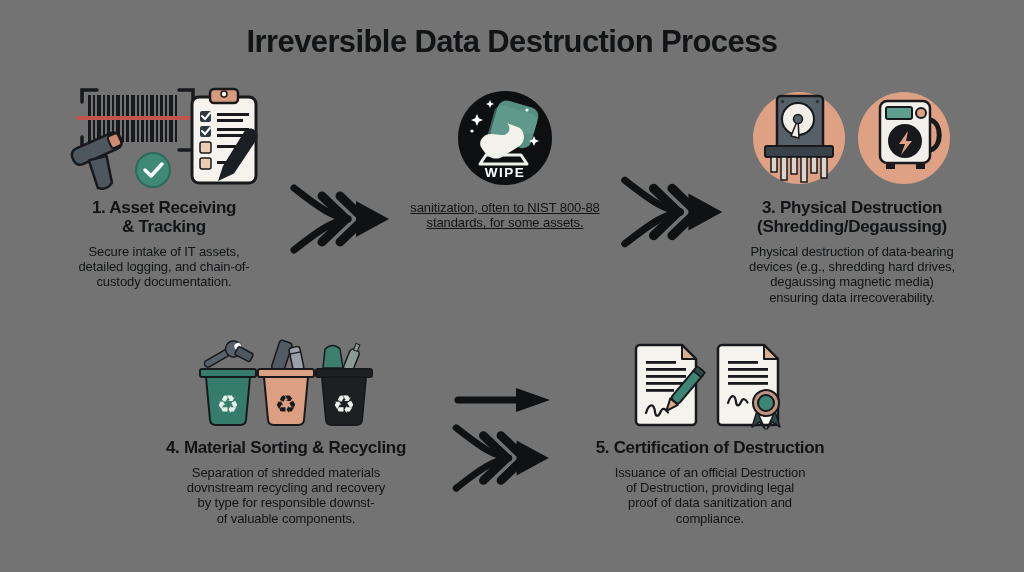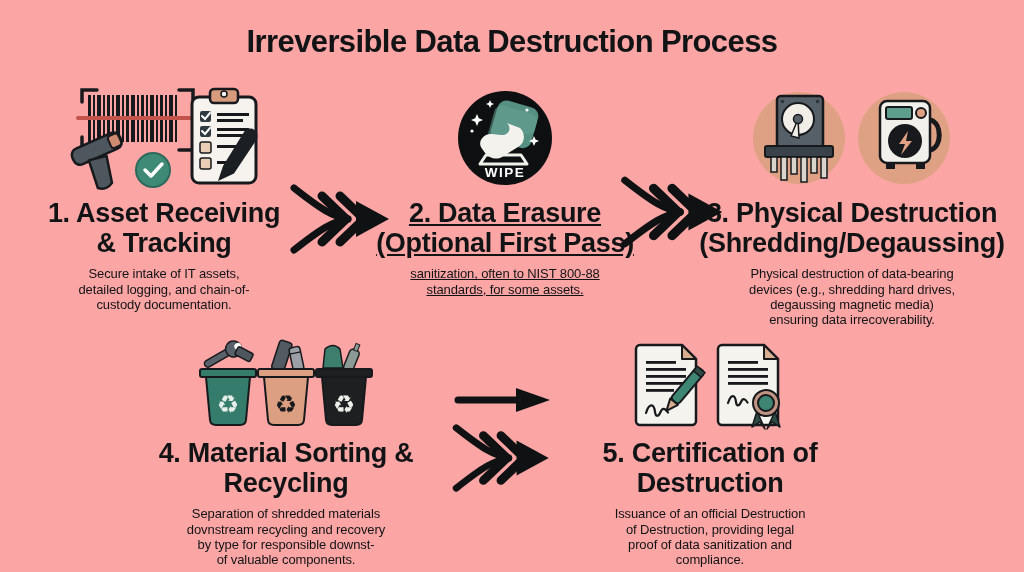--- a/index.html
+++ b/index.html
@@ -1,30 +1,30 @@
 <!DOCTYPE html>
 <html><head>
 <meta charset="utf-8">
 <style>
   html,body { margin:0; padding:0; }
   .canvas {
     position:relative; width:1024px; height:572px;
-    background:#fca5a5; color:#111315;
+    background:#737373; color:#111315;
     font-family:"Liberation Sans", sans-serif;
     overflow:hidden;
   }
   .title {
     position:absolute; top:24px; left:0; width:100%;
     text-align:center; font-size:31px; font-weight:800; letter-spacing:-0.6px;
   }
   .step { position:absolute; text-align:center; }
   .icon-row { display:flex; align-items:center; justify-content:center; gap:8px; }
   .row1 .icon-row { height:108px; }
   .row2 .icon-row { height:94px; }
-  .step-title { font-weight:700; font-size:27px; line-height:1.12; margin-top:6px; letter-spacing:-0.3px; }
+  .step-title { font-weight:700; font-size:17px; line-height:1.12; margin-top:6px; letter-spacing:-0.3px; }
   .step-body  { font-size:13px; line-height:1.17; margin-top:8px; letter-spacing:-0.1px;text-align:center; }
   .connector { position:absolute; }
   #step1 { left:24px;  top:84px;  width:280px; }
   #step2 { left:352px; top:84px;  width:306px;text-decoration:underline; }
   #step3 { left:684px; top:84px;  width:336px; }
   #step4 { left:108px; top:338px; width:356px; }
   #step5 { left:538px; top:338px; width:344px; }
   #arrow-1 { left:282px; top:180px; }
   #arrow-2 { left:612px; top:172px; }
   #arrow-straight { left:452px; top:384px; }
@@ -135,24 +135,20 @@
         <g fill="#ffffff">
           <path d="M22,26 l1.8,4.2 4.2,1.8 -4.2,1.8 -1.8,4.2 -1.8,-4.2 -4.2,-1.8 4.2,-1.8 z"></path>
           <path d="M35,12 l1.2,2.8 2.8,1.2 -2.8,1.2 -1.2,2.8 -1.2,-2.8 -2.8,-1.2 2.8,-1.2 z"></path>
           <path d="M79,48 l1.5,3.5 3.5,1.5 -3.5,1.5 -1.5,3.5 -1.5,-3.5 -3.5,-1.5 3.5,-1.5 z"></path>
           <circle cx="17" cy="43" r="1.6"></circle>
             <circle cx="72" cy="22" r="1.6"></circle>
         </g>
         <text x="50" y="89" text-anchor="middle" font-size="13.5" font-weight="bold" fill="#ffffff" letter-spacing="1.5">WIPE</text>
       </svg>
     </div>
-    <div class="step-title">
-      <div>2. Data Erasure</div>
-      <div>(Optional First Pass)</div>
-    </div>
     <div class="step-body">
       <div>sanitization, often to NIST 800-88</div>
       <div>standards, for some assets.</div>
     </div>
   </div>
 
   <svg class="connector" id="arrow-2" width="118" height="80" viewBox="0 0 110 78">
     <path d="M10,8 C38,30 48,36 64,39" stroke="#0f1112" stroke-width="7" fill="none" stroke-linecap="round"></path>
     <path d="M10,70 C38,48 48,42 64,39" stroke="#0f1112" stroke-width="7" fill="none" stroke-linecap="round"></path>
     <path d="M38,16 L62,39 L38,62" stroke="#0f1112" stroke-width="9" fill="none" stroke-linecap="round" stroke-linejoin="round"></path>

